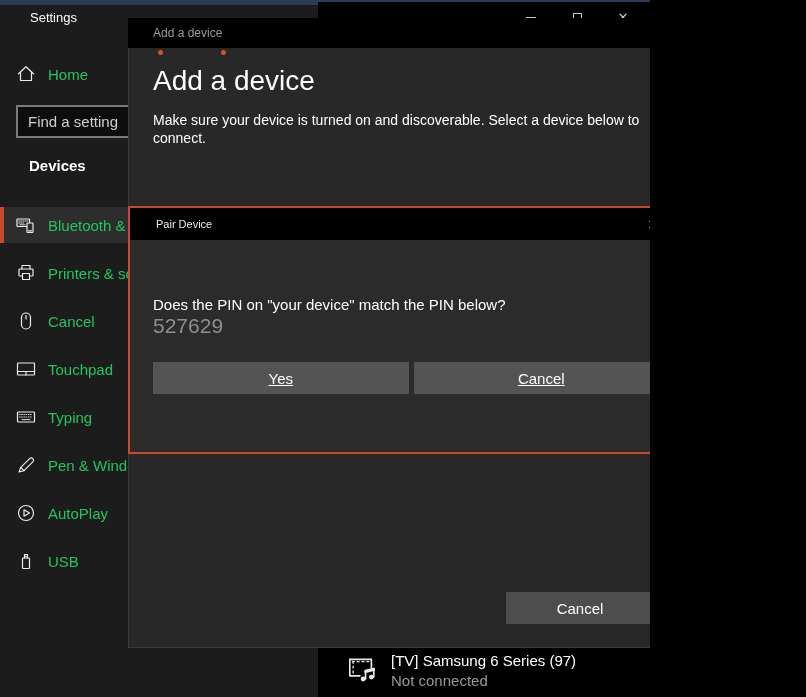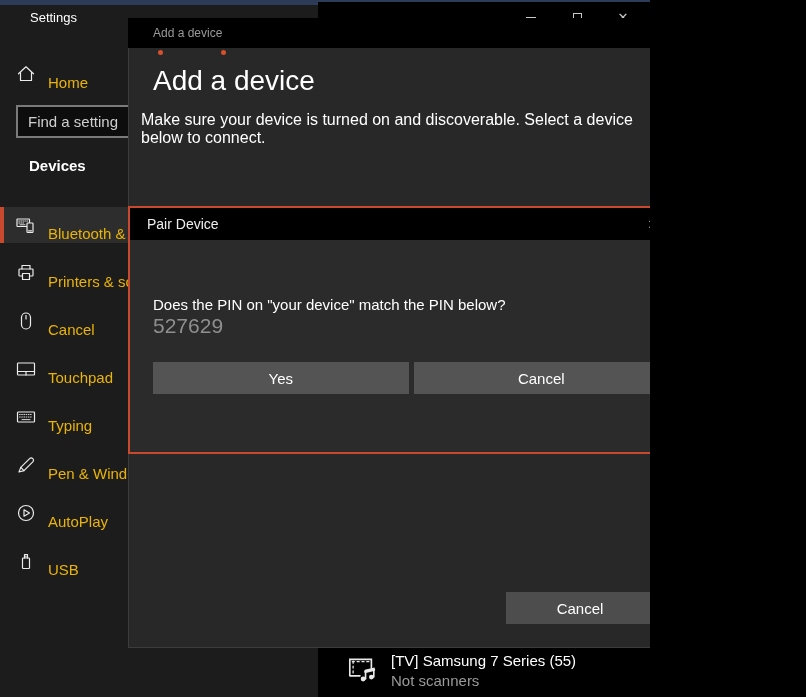--- a/index.html
+++ b/index.html
@@ -12,21 +12,21 @@
   
   .top-line { position:absolute; left:0; top:0; width:806px; height:2px; background:#2b3b58; z-index:6; }
   .sidebar-accent { position:absolute; left:0; top:0; width:318px; height:5px; background:#2b3b58; z-index:6; }
 
   
   .sidebar { position:absolute; left:0; top:0; width:318px; height:697px; background:#1c1c1c; }
   .app-title { position:absolute; left:30px; top:10px; font-size:13px; color:#fff; }
   .nav-row { position:absolute; left:0; width:318px; height:36px; }
   .nav-row .ic { position:absolute; left:16px; top:8px; width:20px; height:20px; }
   .nav-row .lbl { position:absolute; left:48px; top:50%; transform:translateY(-50%);
-                  font-size:15px; color:#eab308; white-space:nowrap;margin-top:8px; }
+                  font-size:15px; color:#22c55e; white-space:nowrap; }
   .nav-row.selected { background:#2d2d2d; }
   .accent-bar { position:absolute; left:0; top:0; width:4px; height:36px; background:#c8492e; }
   .ic svg { stroke:#ececec; stroke-width:1.2; fill:none; stroke-linecap:round; stroke-linejoin:round; }
   .search { position:absolute; left:16px; top:105px; width:286px; height:33px;
             background:#0d0d0d; border:2px solid #7a7a7a; color:#d6d6d6;
             font-size:15px; padding:0 10px; font-family:inherit; }
   .search::placeholder { color:#cfcfcf; }
   .section-title { position:absolute; left:16px; top:157px; font-size:15px; font-weight:bold; color:#fff;margin-left:13px; }
 
   
@@ -47,36 +47,36 @@
   .add-dialog { position:absolute; left:128px; top:18px; width:549px; height:630px;
                 background:#282828; border:1px solid #3c3c3c; z-index:10; }
   .dlg-header { position:absolute; left:-1px; top:-1px; width:549px; height:30px; background:#000;
                 display:flex; align-items:center; }
   .dlg-header .dlg-title { padding-left:25px; font-size:12px; color:#9a9a9a; }
   .dlg-close { position:absolute; right:0; top:0; width:44px; height:30px; background:transparent;
                border:none; color:#e4e4e4; font-size:13px; line-height:30px; }
   .dot { position:absolute; width:5px; height:5px; border-radius:50%; background:#d6502b; top:31px; }
   .dot-1 { left:29px; } .dot-2 { left:92px; }
   .add-heading { position:absolute; left:24px; top:46px; font-size:28px; font-weight:300; color:#fff; }
-  .add-desc { position:absolute; left:12px; top:92px; width:500px; font-size:16px; line-height:18px; color:#fff; }
+  .add-desc { position:absolute; left:24px; top:92px; width:500px; font-size:14px; line-height:18px; color:#fff; }
   .btn { background:#4d4d4d; border:none; color:#fff; font-size:15px; font-family:inherit; }
   .bottom-cancel { position:absolute; left:377px; top:573px; width:148px; height:32px; }
 
   
   .pair-dialog { position:absolute; left:128px; top:206px; width:549px; height:248px;
                  border:2px solid #c8492e; background:#2b2b2b; z-index:20; }
   .pair-header { position:relative; height:32px; background:#000; display:flex; align-items:center; }
-  .pair-header .dlg-title { padding-left:17px; font-size:14px; color:#ededed; }
+  .pair-header .dlg-title { padding-left:26px; font-size:11px; color:#ededed; }
   .pair-close { position:absolute; right:0; top:0; width:44px; height:32px; background:transparent;
                 border:none; color:#ededed; font-size:13px; }
   .pair-body { position:relative; height:212px; }
   .pair-heading { position:absolute; left:23px; top:18px; font-size:21px; font-weight:300; color:#fff; }
   .pair-question { position:absolute; left:23px; top:56px; font-size:15px; color:#fff; }
   .pair-pin { position:absolute; left:23px; top:74px; font-size:21px; color:#8f8f8f; }
-  .pair-buttons { position:absolute; left:23px; right:6px; top:122px; display:flex; gap:5px; }
+  .pair-buttons { position:absolute; left:23px; right:6px; top:122px; display:flex; gap:5px;text-decoration:underline; }
   .pair-btn { flex:1; height:32px; background:#545454; }
 </style>
 </head>
 <body>
 
 <div class="app">
 
   <div class="top-line"></div>
 
   <aside class="sidebar">
@@ -190,22 +190,22 @@
         <svg width="33" height="35" viewBox="0 0 26 26">
           <path d="M3 18 V5 H20 V12 M3 18 H11"></path>
           <path stroke-width="1" stroke-dasharray="1.6 2.2" d="M5.6 6.5 V16.5 M5 6.8 H19"></path>
           <circle cx="13.5" cy="20.5" r="1.9" fill="#e8e8e8" stroke="none"></circle>
           <circle cx="20" cy="19" r="1.9" fill="#e8e8e8" stroke="none"></circle>
           <path d="M15.4 20.5 V13.8 L21.9 12.3 V19"></path>
           <path stroke-width="2.2" d="M15.4 14.7 L21.9 13.2"></path>
         </svg>
       </span>
       <span>
-        <div class="device-name">[TV] Samsung 7 Series (55)</div>
-        <div class="device-status">Not scanners</div>
+        <div class="device-name">[TV] Samsung 6 Series (97)</div>
+        <div class="device-status">Not connected</div>
       </span>
     </div>
   </main>
 
   <div class="window-controls">
     <button class="win-btn">
         <span class="glyph-dash"></span>
       </button>
     <button class="win-btn">
         <span class="glyph-box"></span>

